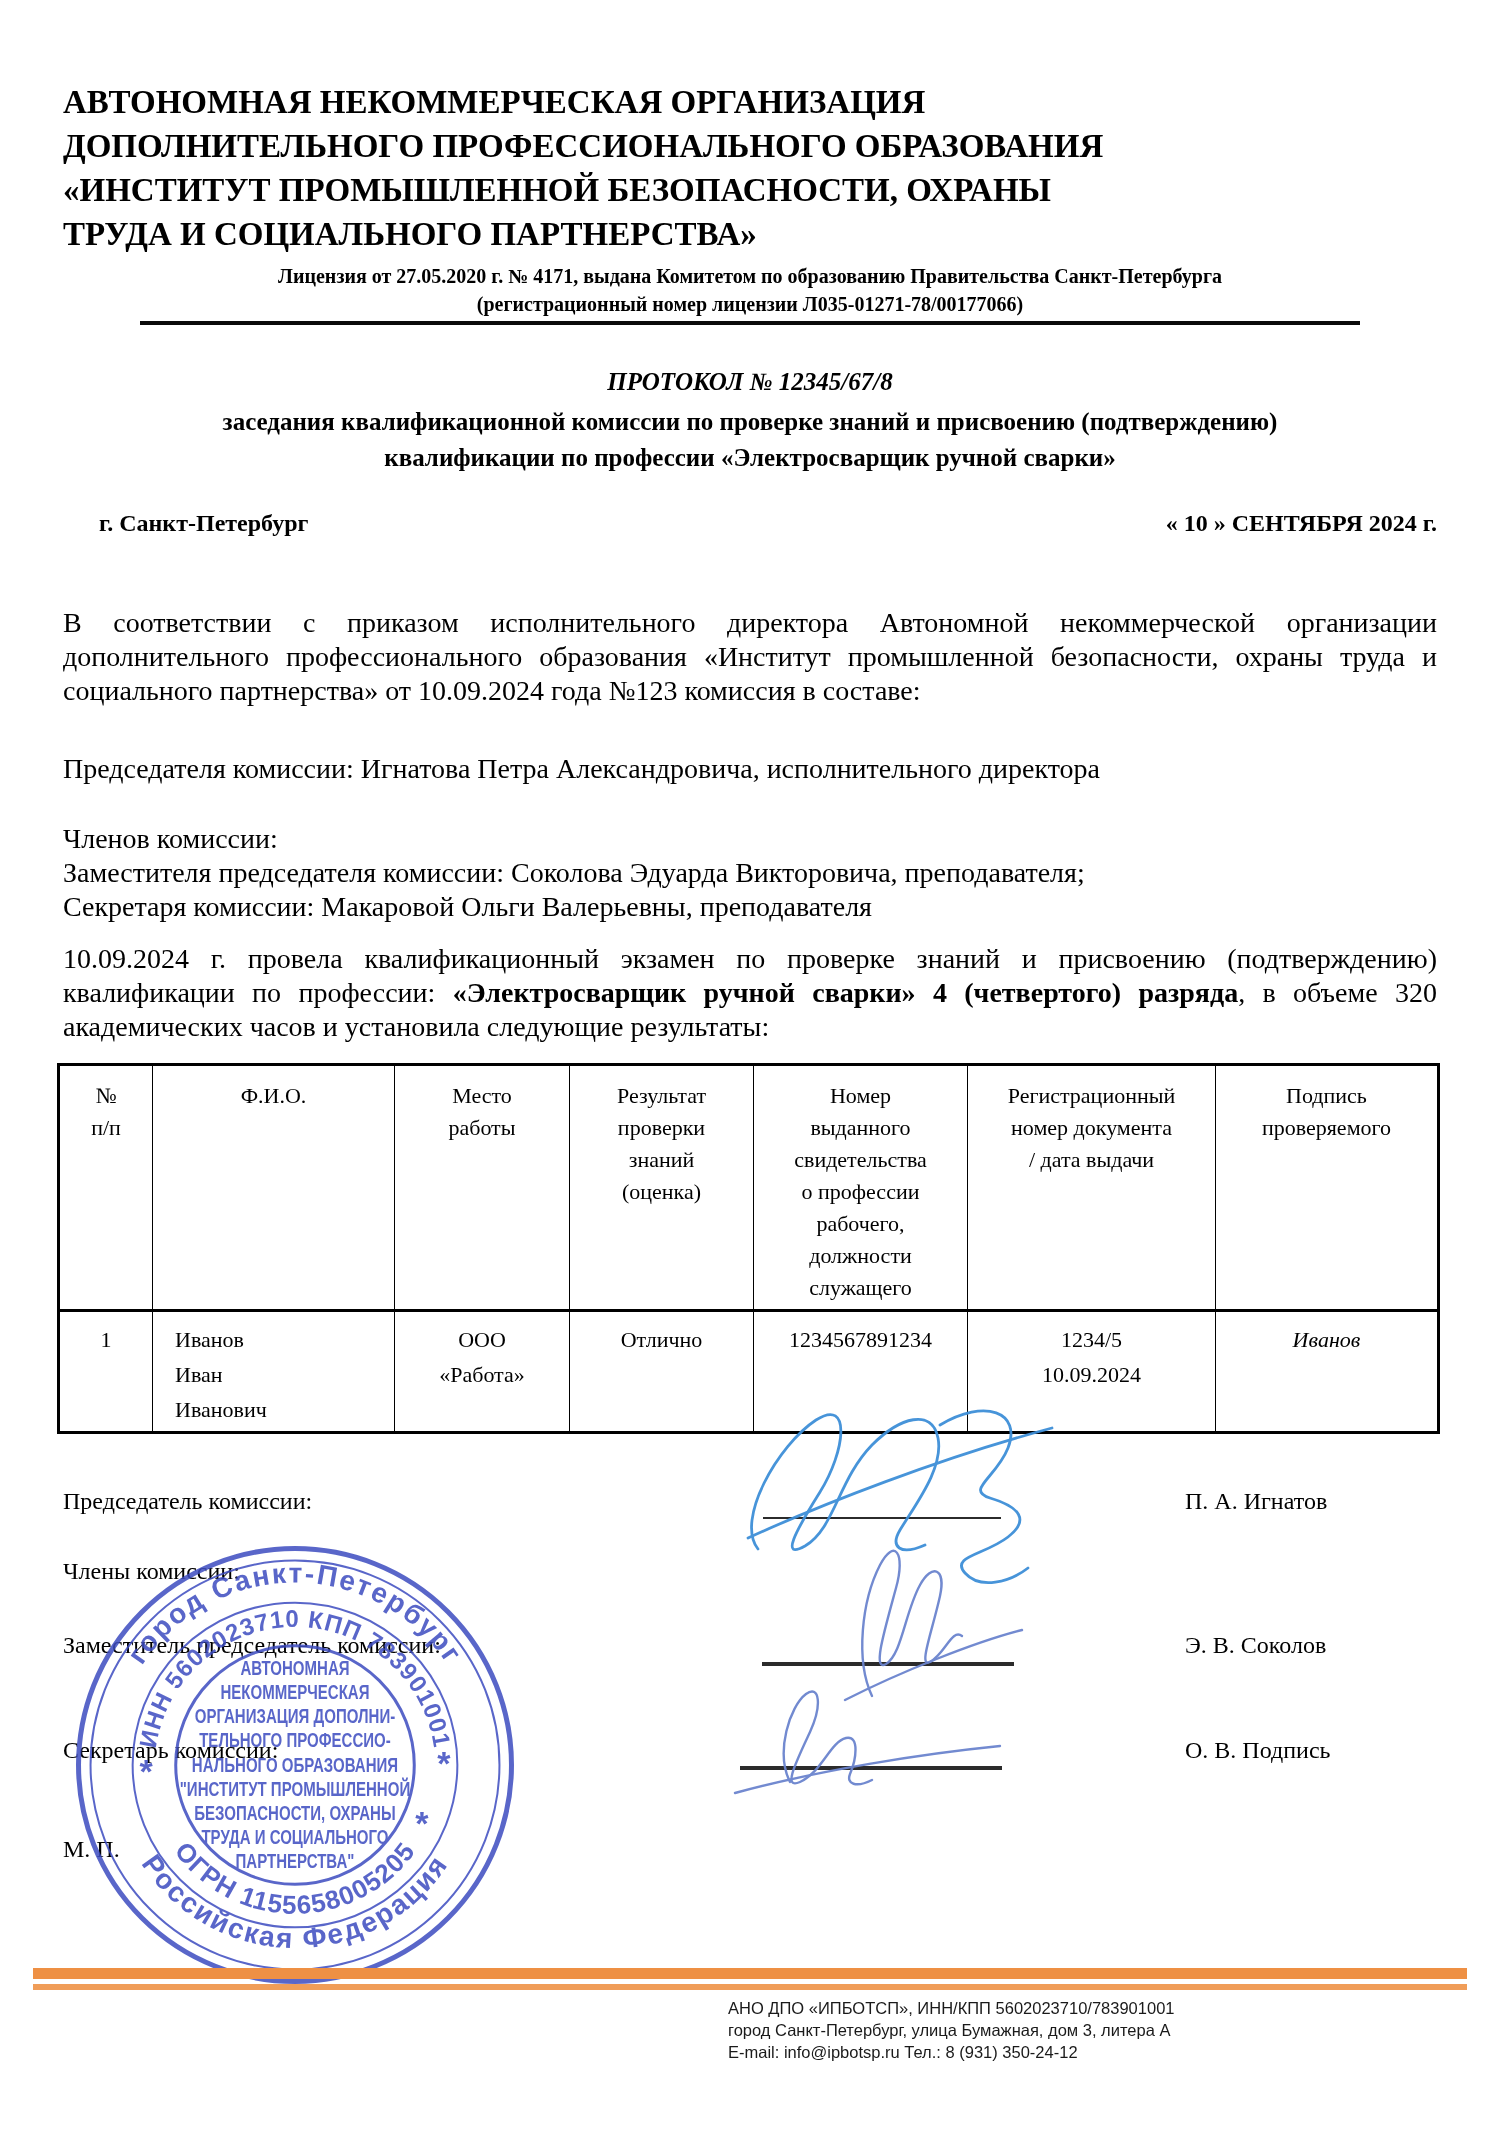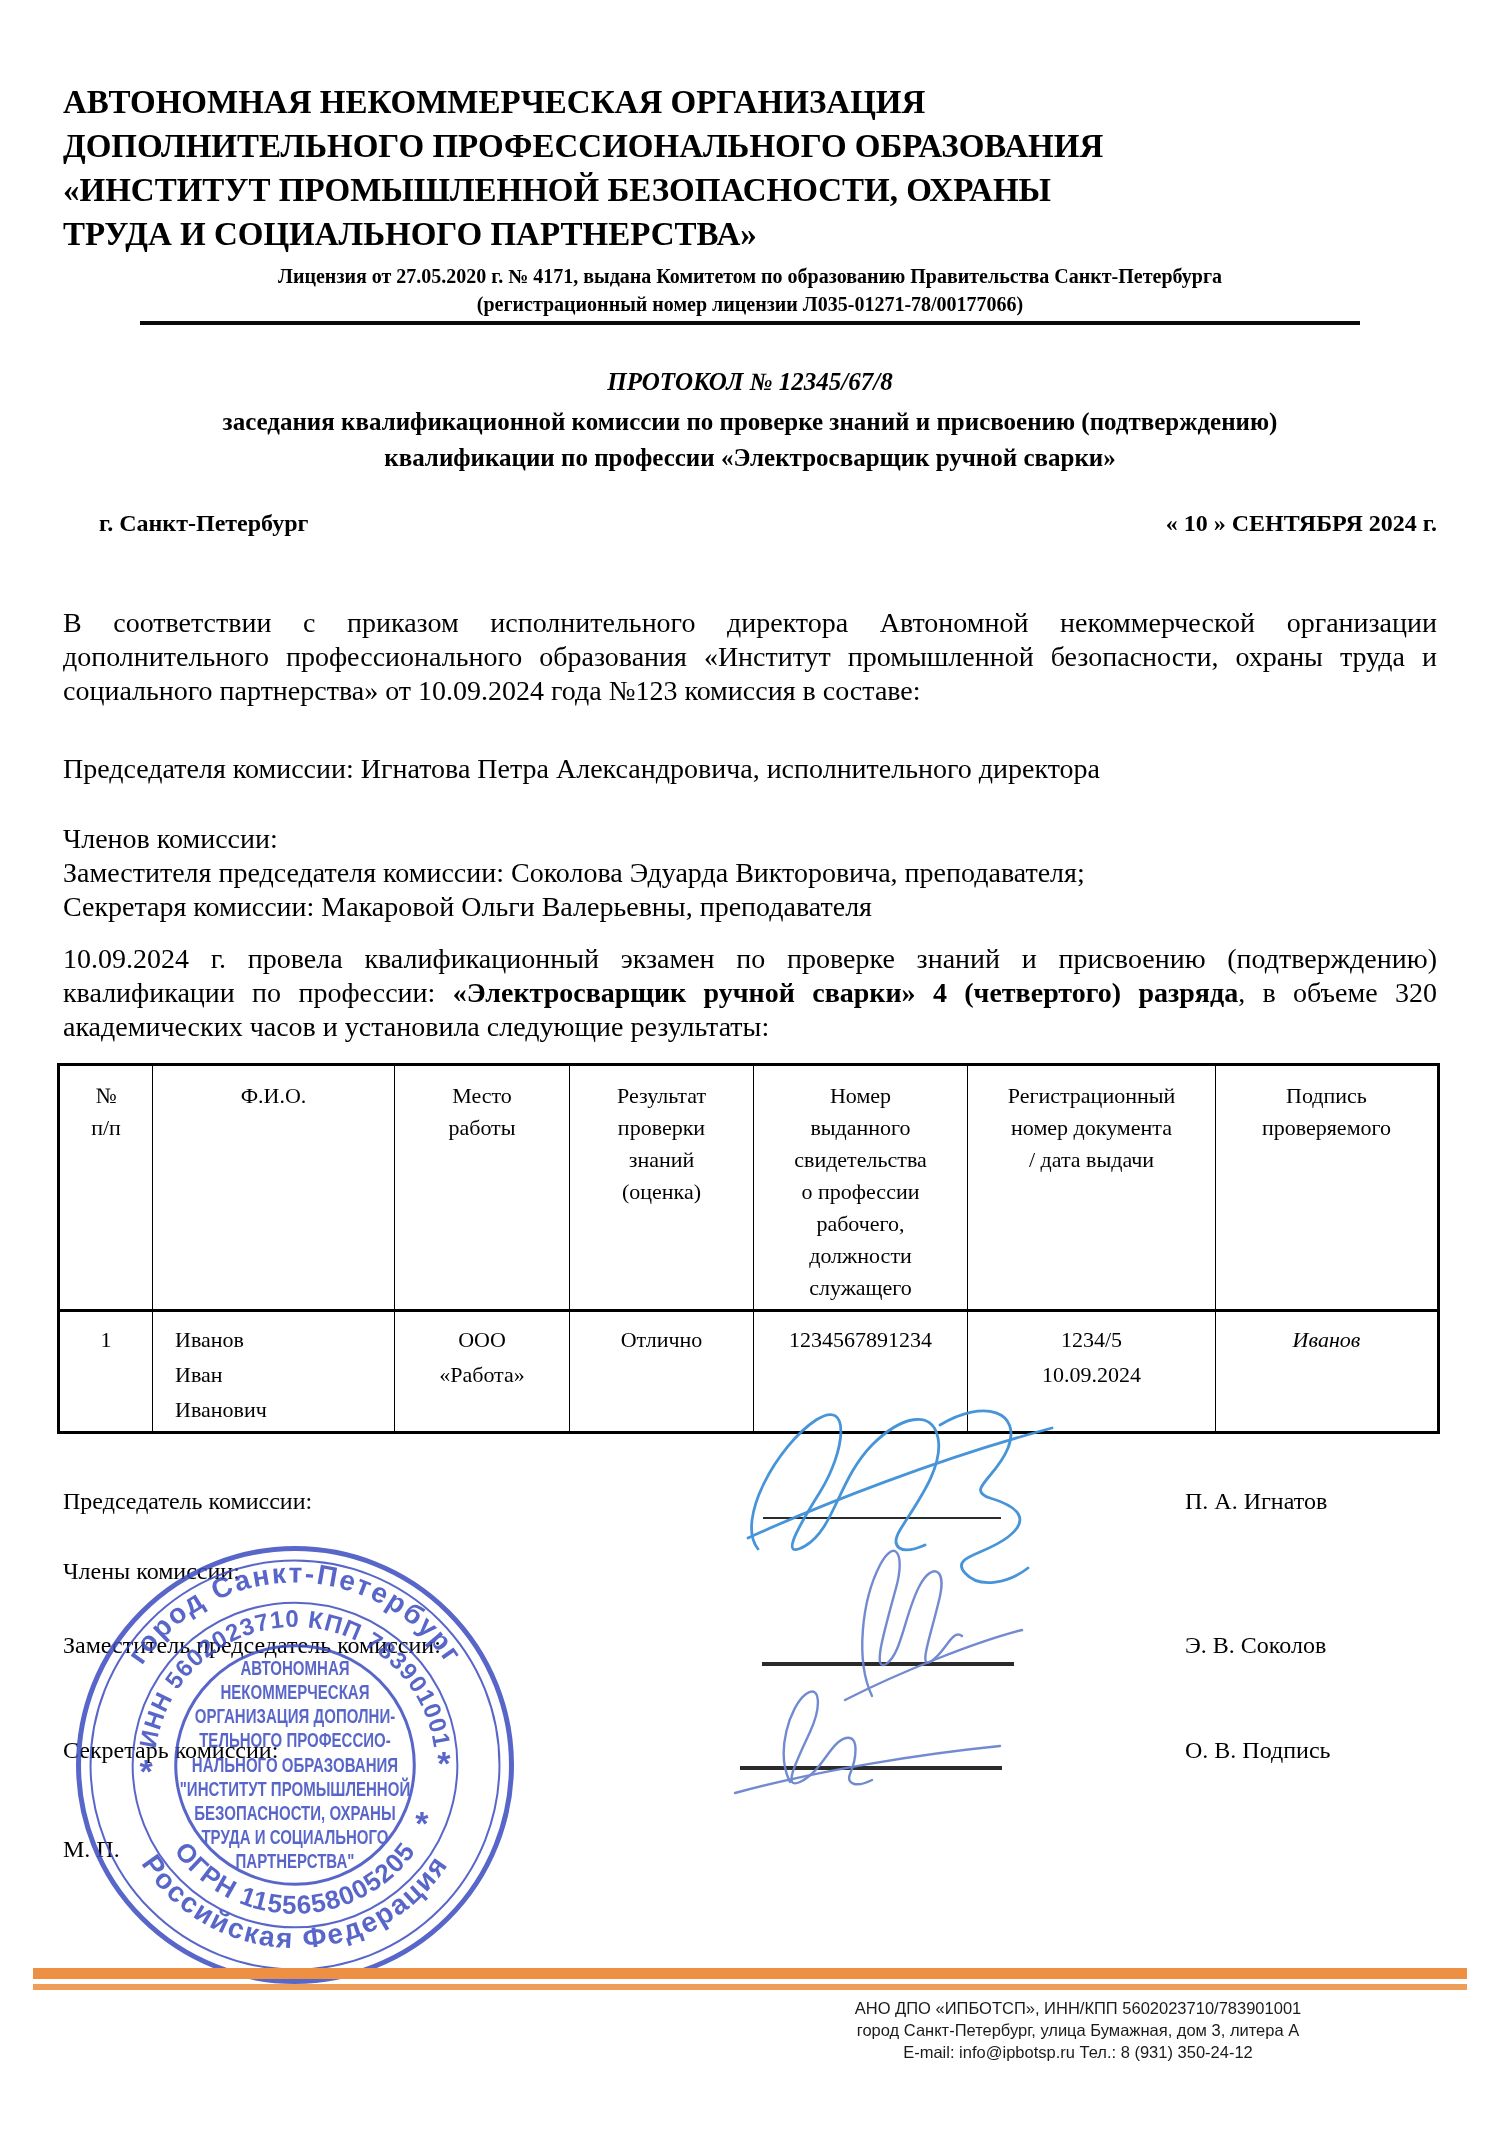--- a/index.html
+++ b/index.html
@@ -34,21 +34,21 @@
   #results-table{border:3px solid #000;}
   td.fio-cell{text-align:left !important;padding-left:22px !important;}
   td.sig-cell{font-style:italic;}
 
   .sig-label{left:63px;font-size:24px;}
   .sig-name{left:1185px;font-size:24px;}
   .sig-line{background:#2b2b2b;}
 
   #footer-bar-thick{top:1968px;left:33px;right:33px;height:11px;}
   #footer-bar-thin{top:1984px;left:33px;right:33px;height:6px;}
-  #footer-text{top:1997px;right:72px;width:700px;text-align:center;
+  #footer-text{top:1997px;right:72px;width:700px;text-align:left;
     font-family:"Liberation Sans","DejaVu Sans",sans-serif;font-size:16.5px;line-height:22px;color:#1a1a1a;white-space:pre-line;}
 
   #stamp-svg{left:72px;top:1542px;width:446px;height:446px;opacity:.85;}
   #signatures-svg{left:0;top:0;width:1500px;height:2141px;pointer-events:none;}
 </style>
 </head>
 <body>
 
 <div id="org-header" class="abs">АВТОНОМНАЯ НЕКОММЕРЧЕСКАЯ ОРГАНИЗАЦИЯ
 ДОПОЛНИТЕЛЬНОГО ПРОФЕССИОНАЛЬНОГО ОБРАЗОВАНИЯ

